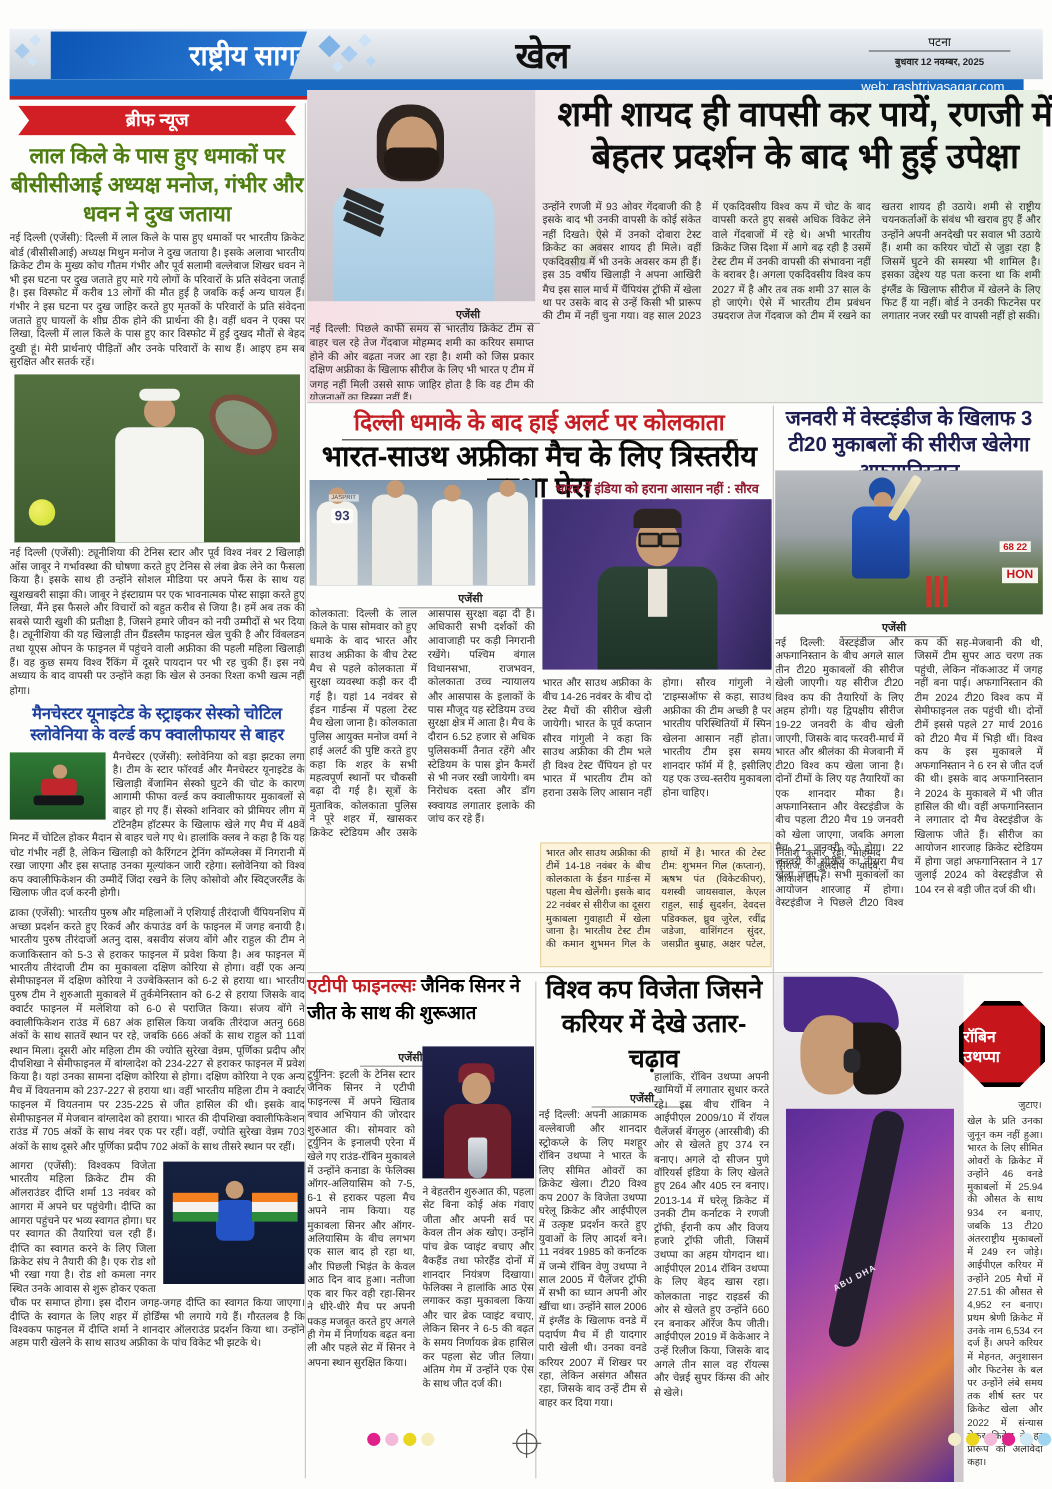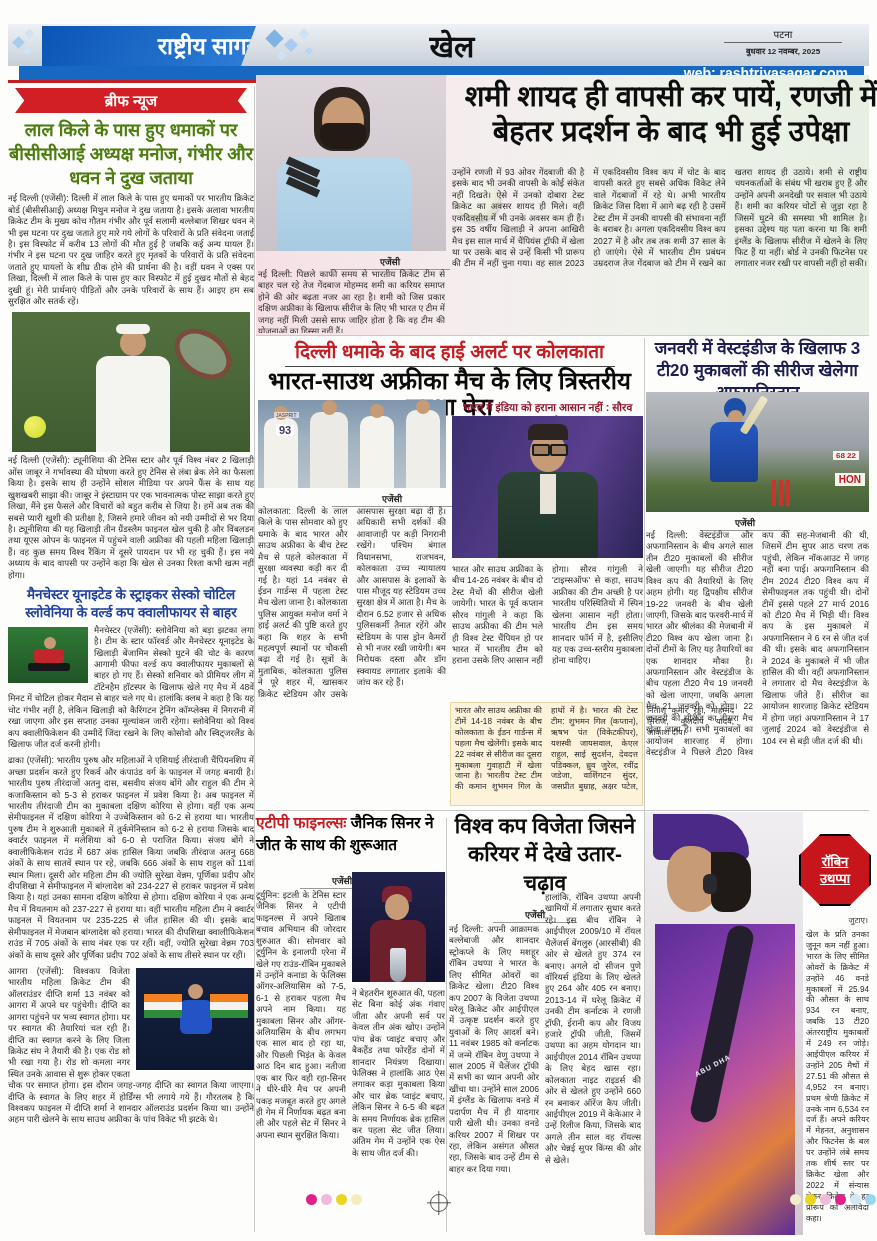--- a/index.html
+++ b/index.html
@@ -18,22 +18,22 @@
   .diamond{position:absolute;transform:rotate(45deg);}
   .mast-box{left:42px;top:26px;width:214px;height:40px;background:linear-gradient(120deg,#0b55b5,#2f7fd8);
             clip-path:polygon(0 0,100% 0,93% 100%,0 100%);color:#fff;font-size:23px;font-weight:bold;
             line-height:40px;text-align:right;}
   .section-title{left:372px;top:25px;width:160px;font-size:30px;font-weight:bold;color:#101010;text-align:center;}
   .city{left:724px;top:27px;width:118px;text-align:center;}
   .city .c1{font-size:10px;font-weight:normal;color:#111;}
   .city .c2{font-size:8px;color:#222;border-top:1px solid #666;margin-top:1px;padding-top:2px;font-weight:bold;}
   .pagenum{left:845px;top:25px;width:27px;height:42px;background:#ef4444;border:1px solid #fff;
            color:#fff;font-size:21px;font-weight:bold;text-align:right;line-height:42px;margin-left:36px;}
-  .webstrip{left:19px;top:66px;width:845px;height:14px;background:#1668c0;color:#fff;font-size:14px;
-            font-weight:bold;text-align:right;line-height:14px;padding-right:16px;box-sizing:border-box;}
+  .webstrip{left:8px;top:66px;width:845px;height:14px;background:#1668c0;color:#fff;font-size:11px;
+            font-weight:normal;text-align:right;line-height:14px;padding-right:16px;box-sizing:border-box;}
   .redline{left:8px;top:80px;width:861px;height:3px;background:#c21f24;}
 
   
   .leftcol{left:8px;top:86px;width:246px;height:1108px;overflow:hidden;}
   .ribbon{width:232px;margin:2px auto 6px auto;height:25px;background:#d21f26;color:#fff;font-size:15px;
           font-weight:bold;text-align:center;line-height:25px;
           clip-path:polygon(0 0,100% 0,96% 50%,100% 100%,0 100%,4% 50%);}
   .bh{font-weight:bold;text-align:center;line-height:1.32;margin:4px 0 3px 0;}
   .bh-red{color:#4d7c0f;font-size:18px;}
   .bh-blue{color:#1d3f9e;font-size:13.5px;}
@@ -71,23 +71,23 @@
 
   
   .sinner{left:256px;top:812px;width:189px;height:422px;}
   .sin-headline{width:100%;text-align:left;font-size:15.5px;font-weight:bold;line-height:1.45;}
   .sin-red{color:#c41e24;}
   .sin-photo{left:96px;top:60px;width:93px;height:110px;background:linear-gradient(#20224c,#111230);overflow:hidden;}
 
   .uth-story{left:449px;top:812px;width:192px;height:422px;}
   .uth-headline{width:100%;text-align:center;font-size:21px;font-weight:bold;color:#0b0b0b;line-height:1.35;}
   .uth-photo{left:645px;top:812px;width:158px;height:423px;background:linear-gradient(#f0eef0,#ddd8dc 60%,#cfc7cc);overflow:hidden;}
-  .badge{left:799px;top:834px;width:72px;height:72px;background:#c6151b;border:2px solid #000000;box-sizing:border-box;
+  .badge{left:799px;top:834px;width:72px;height:72px;background:#c6151b;border:4px solid #000000;box-sizing:border-box;
          clip-path:polygon(30% 0,70% 0,100% 30%,100% 70%,70% 100%,30% 100%,0 70%,0 30%);
-         color:#fff;font-weight:bold;font-size:13px;text-align:center;line-height:1.3;padding-top:18px;text-decoration:underline;}
+         color:#fff;font-weight:bold;font-size:13px;text-align:left;line-height:1.3;padding-top:18px;}
   .caption{font-size:8px;color:#333;}
   .sidecol{left:806px;top:930px;width:63px;height:302px;font-size:8.2px;}
 
   
   .shape{position:absolute;}
   .head{border-radius:50%;background:#c79b76;}
   .marks .dot{position:absolute;width:11px;height:11px;border-radius:50%;}
   .crosshair{left:430px;top:1194px;width:16px;height:16px;border:1.4px solid #555;border-radius:50%;}
   .crosshair::before{content:"";position:absolute;left:50%;top:-4px;bottom:-4px;width:1.4px;background:#555;transform:translateX(-50%);}
   .crosshair::after{content:"";position:absolute;top:50%;left:-4px;right:-4px;height:1.4px;background:#555;transform:translateY(-50%);}

